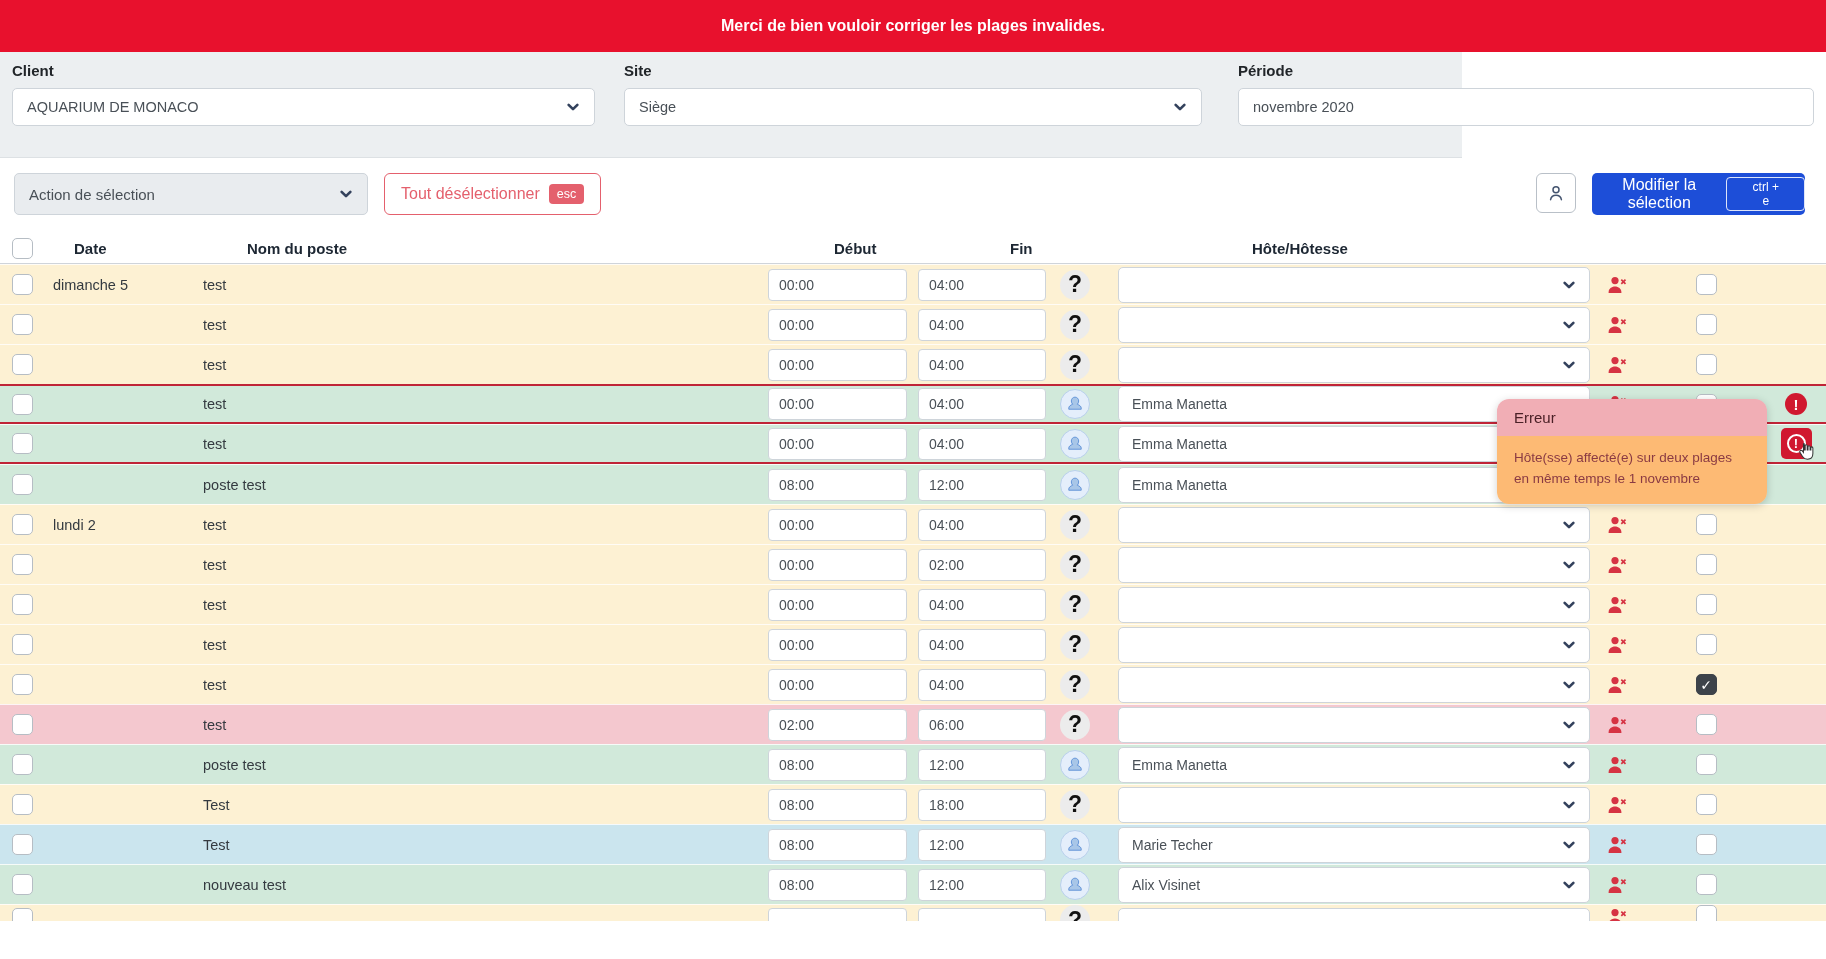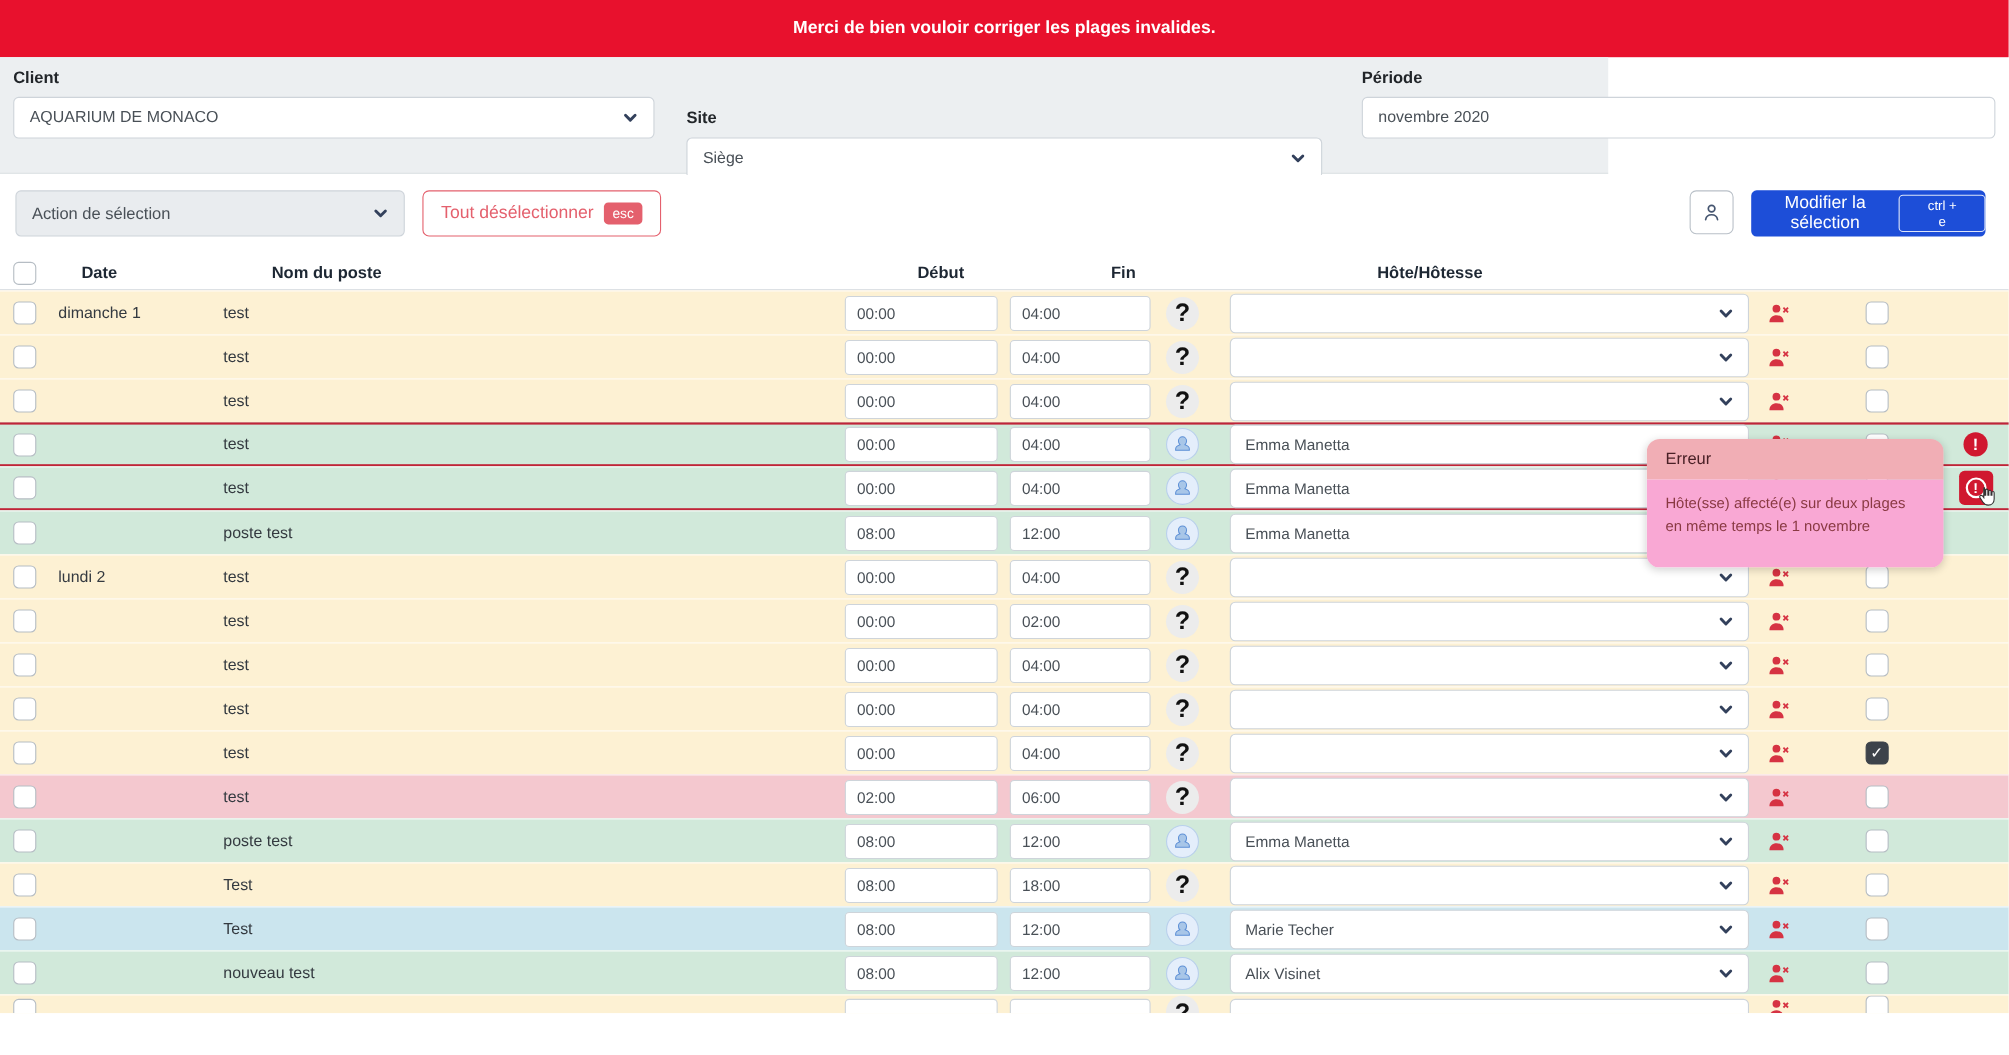--- a/index.html
+++ b/index.html
@@ -13,21 +13,21 @@
 
   
   .filters { position:absolute; left:0; top:52px; width:1462px; height:106px;
     background:#eceff1; border-bottom:1px solid #dde1e4; }
   .field { position:absolute; top:10px; }
   .field .lbl { font-size:15px; font-weight:600; color:#212529; display:block; margin-bottom:9px; }
   .ctrl { height:38px; background:#fff; border:1px solid #ced4da; border-radius:5px;
     display:flex; align-items:center; padding:0 14px; font-size:14.5px; color:#495057; }
   .ctrl.select { justify-content:space-between; }
   .f-client { left:12px; } .f-client .ctrl { width:583px; }
-  .f-site   { left:624px;margin-top:37px; } .f-site .ctrl { width:578px; }
+  .f-site   { left:624px; } .f-site .ctrl { width:578px; }
   .f-periode{ left:1238px; } .f-periode .ctrl { width:576px; }
   .chev { width:14px; height:14px; flex:0 0 auto; }
   .chev polyline { fill:none; stroke:#33415c; stroke-width:3; stroke-linecap:round; stroke-linejoin:round; }
 
   
   .toolbar { position:absolute; left:0; top:159px; width:1826px; height:73px; background:#fff; }
   .action-select { position:absolute; left:14px; top:14px; width:354px; height:42px;
     background:#e9ecef; border:1px solid #ced4da; border-radius:5px;
     display:flex; align-items:center; justify-content:space-between; padding:16px 14px;
     font-size:15px; color:#495057; cursor:pointer; }
@@ -98,21 +98,21 @@
   .err-btn { position:relative; width:31px; height:31px; border-radius:5px; background:#d0182f;
     display:flex; align-items:center; justify-content:center; cursor:pointer; }
   .err-btn .err-circle-inner { width:19px; height:19px; border-radius:50%; border:2px solid #fff;
     color:#fff; display:flex; align-items:center; justify-content:center; font-weight:bold; font-size:13px; }
   .cursor-hand { position:absolute; left:14px; top:12px; width:22px; height:22px; }
 
   
   .tooltip { position:absolute; left:1497px; top:399px; width:270px; border-radius:12px;
     box-shadow:0 2px 8px rgba(0,0,0,.18); overflow:hidden; z-index:30; }
   .tooltip .tt-head { background:#f1aeb5; padding:10px 17px; font-size:15px; color:#4a2026; font-weight:500; }
-  .tooltip .tt-body { background:#f9a8d4; padding:12px 17px 26px; font-size:13.5px; color:#8a3a43; line-height:1.55; }
+  .tooltip .tt-body { background:#fdba74; padding:12px 17px 14px; font-size:13.5px; color:#8a3a43; line-height:1.55; }
 
   
   .footer { position:absolute; left:0; top:962px; width:1826px; height:36px; background:#ef9b1d;
     display:flex; align-items:center; justify-content:center; cursor:pointer; z-index:40; }
   .footer span { color:#fff; font-size:17px; }
 </style>
 </head>
 <body>
 
 <div class="banner">
@@ -182,21 +182,21 @@
   <div></div>
   <div class="h" style="padding-left:17px">Non facturé</div>
   <div></div>
 </div>
 
 <div class="tbody">
     <div class="row grid-row warning">
     <div class="cell-pad">
         <div class="cb"></div>
       </div>
-    <div class="cell-date">dimanche 1</div>
+    <div class="cell-date">dimanche 5</div>
     <div class="cell-poste">test</div>
     <div class="cell-pad"><input class="time-input debut" value="00:00" style=""></div>
     <div class="cell-pad"><input class="time-input fin" value="04:00" style=""></div>
     <div class="avatar-cell">
       <div class="q-icon">?</div>
 
     </div>
     <div class="cell-pad">
       <div class="hote-select">
         <span></span>

